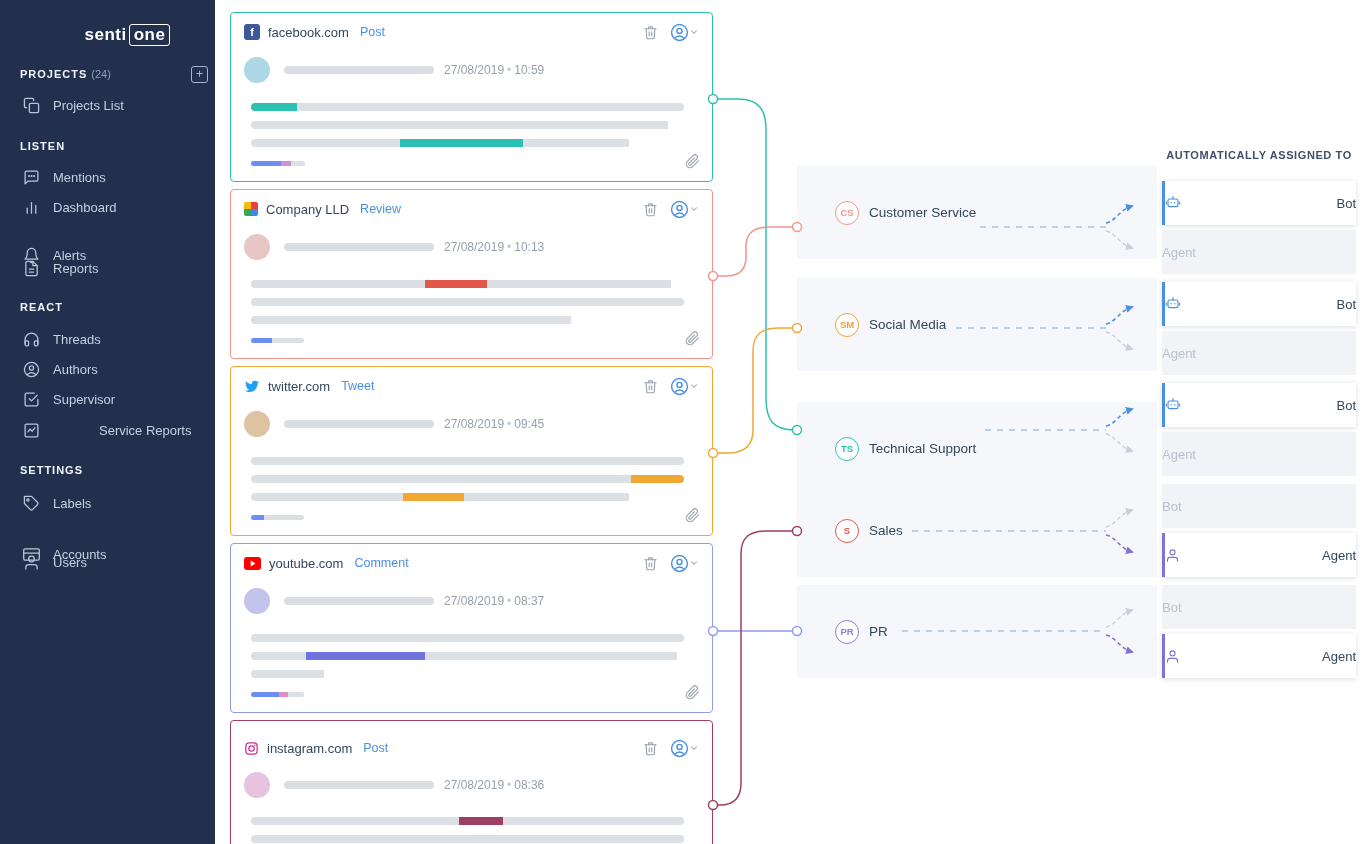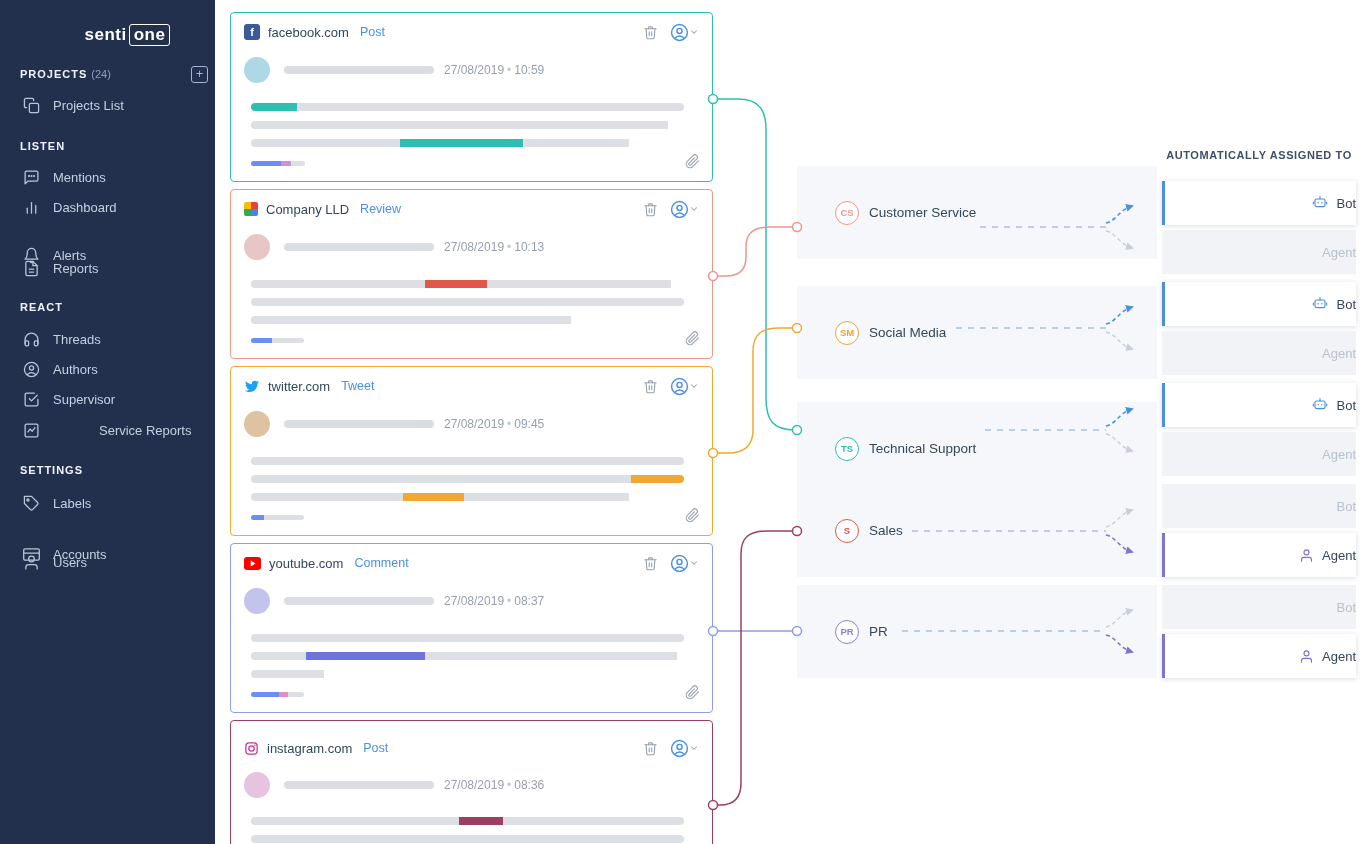--- a/index.html
+++ b/index.html
@@ -51,36 +51,36 @@
 
   .fb-ic { width:16px; height:16px; background:#3d5a98; border-radius:3px; color:#fff; font-size:11px;
     font-weight:bold; display:flex; align-items:center; justify-content:center; }
   .gg-ic { width:14px; height:14px; border-radius:2px;
     background:conic-gradient(#ea4335 0 25%, #4285f4 0 50%, #34a853 0 75%, #fbbc05 0); }
   .chev { color:#97a1ad; display:flex; align-items:center; }
 
   
   .cat { position:absolute; left:797px; width:360px; height:93px; background:#f6f7fa;
     display:flex; align-items:center; z-index:3; }
-  .cat.k0 { top:166px; } .cat.k1 { top:286px; } .cat.k2 { top:402px; }
+  .cat.k0 { top:166px; } .cat.k1 { top:278px; } .cat.k2 { top:402px; }
   .cat.k3 { top:484px; } .cat.k4 { top:585px; }
   .badge { width:24px; height:24px; margin-left:38px; border-radius:50%; border:1.5px solid; background:#fff;
     font-size:9.5px; font-weight:bold; display:flex; align-items:center; justify-content:center; flex:none; }
   .k0 .badge { border-color:#f0958a; color:#f0958a; }
   .k1 .badge { border-color:#e8a33d; color:#e8a33d; }
   .k2 .badge { border-color:#2cc0b2; color:#2cc0b2; }
   .k3 .badge { border-color:#e2574c; color:#e2574c; }
   .k4 .badge { border-color:#8d7fd6; color:#8d7fd6; }
   .cat-label { margin-left:10px; font-size:13.5px; color:#33475b; white-space:nowrap; }
 
   
   .assigned-header { position:absolute; left:1162px; top:149px; width:194px; text-align:center;
     font-size:11px; font-weight:bold; letter-spacing:.6px; color:#3f5066; z-index:3; }
   .slot { position:absolute; left:1162px; width:194px; height:44px; display:flex; align-items:center;
-    justify-content:flex-end; font-size:13px; cursor:pointer; z-index:3; }
+    justify-content:space-between; font-size:13px; cursor:pointer; z-index:3; }
   .slot .s-icon { display:flex; align-items:center; margin-right:8px; }
   .slot.active { background:#fff; box-shadow:0 1px 5px rgba(40,60,90,.18); color:#33475b; }
   .slot.active.bot { border-left:3px solid #4a90e2; }
   .slot.active.agent { border-left:3px solid #7f72d3; }
   .slot.inactive { background:#f1f3f6; color:#b9c2cd; }
 
   
   .overlay { position:absolute; left:0; top:0; z-index:5; pointer-events:none; }
 </style>
 </head>

